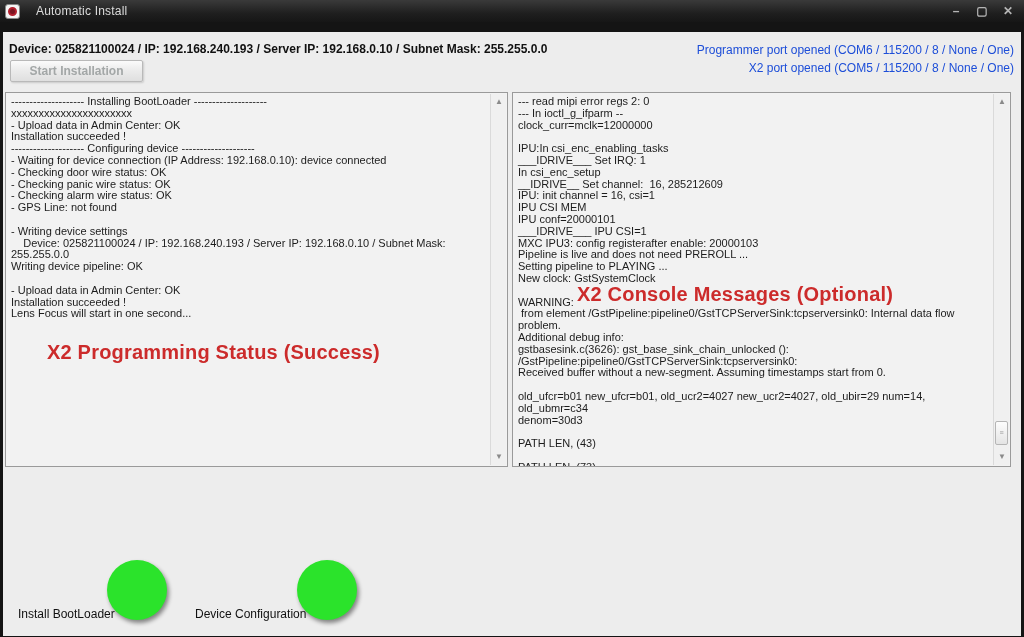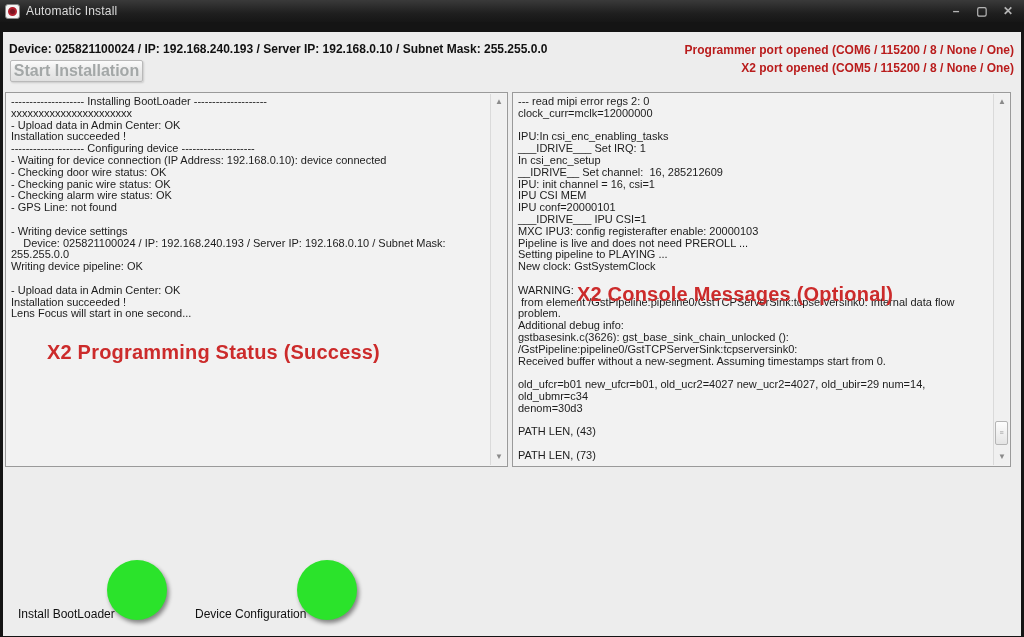--- a/index.html
+++ b/index.html
@@ -20,21 +20,21 @@
   .app-icon {
     width:15px; height:15px; margin-left:5px; border-radius:3px;
     background:#f5f5f5; border:1px solid #888;
     display:flex; align-items:center; justify-content:center;
   }
   .app-icon .ring {
     width:9px; height:9px; border-radius:50%;
     border:2px solid #b31f2e; background:#7a1420;
   }
   .title-text {
-    color:#dcdcdc; font-size:12px; margin-left:6px; letter-spacing:0.2px;
+    color:#dcdcdc; font-size:12px; margin-left:16px; letter-spacing:0.2px;
   }
   .win-controls {
     margin-left:auto; margin-right:8px; display:flex; gap:10px; align-items:center;
   }
   .win-btn {
     color:#b5b5b5; font-size:12px; font-weight:bold; width:16px; text-align:center;
     cursor:default; line-height:14px;
   }
 
   
@@ -42,29 +42,29 @@
     position:absolute; left:3px; top:32px; width:1018px; height:604px;
     background:#ededed;
   }
 
   .hdr-left {
     position:absolute; left:6px; top:10px;
     font-size:12px; font-weight:bold; color:#111;
   }
   .hdr-right {
     position:absolute; right:7px; top:9px; text-align:right;
-    font-size:12px; font-weight:bold; color:#b91c1c; line-height:18px;
+    font-size:12px; font-weight:normal; color:#1d4ed8; line-height:18px;
   }
 
   .start-btn {
     position:absolute; left:7px; top:28px; width:133px; height:22px;
     background:linear-gradient(#fbfbfb,#ececec 45%,#dfdfdf);
     border:1px solid #b9b9b9; border-radius:2px;
     font-family:"Liberation Sans", sans-serif;
-    font-size:16px; font-weight:bold; color:#a3a7a7;
+    font-size:12px; font-weight:bold; color:#a3a7a7;
     box-shadow:1px 1px 2px rgba(0,0,0,0.15);
   }
 
   
   .panel {
     position:absolute; top:60px; height:375px;
     background:#f2f2f2; border:1px solid #9a9a9a;
   }
   .panel.left  { left:2px;   width:503px; }
   .panel.right { left:509px; width:499px; }
@@ -168,20 +168,21 @@
       <div class="annotation ann-left" style="color: rgb(204, 43, 43);">X2 Programming Status (Success)</div>
       <div class="vscroll">
         <div class="scroll-arrow up">▲</div>
         <div class="scroll-arrow down">▼</div>
       </div>
     </div>
 
     <div class="panel right">
       <div class="log">
           <div class="log-line">--- read mipi error regs 2: 0</div>
+          <div class="log-line">--- In ioctl_g_ifparm --</div>
           <div class="log-line">clock_curr=mclk=12000000</div>
           <div class="log-line"></div>
           <div class="log-line">IPU:In csi_enc_enabling_tasks</div>
           <div class="log-line">___IDRIVE___ Set IRQ: 1</div>
           <div class="log-line">In csi_enc_setup</div>
           <div class="log-line">__IDRIVE__ Set channel:  16, 285212609</div>
           <div class="log-line">IPU: init channel = 16, csi=1</div>
           <div class="log-line">IPU CSI MEM</div>
           <div class="log-line">IPU conf=20000101</div>
           <div class="log-line">___IDRIVE___ IPU CSI=1</div>

